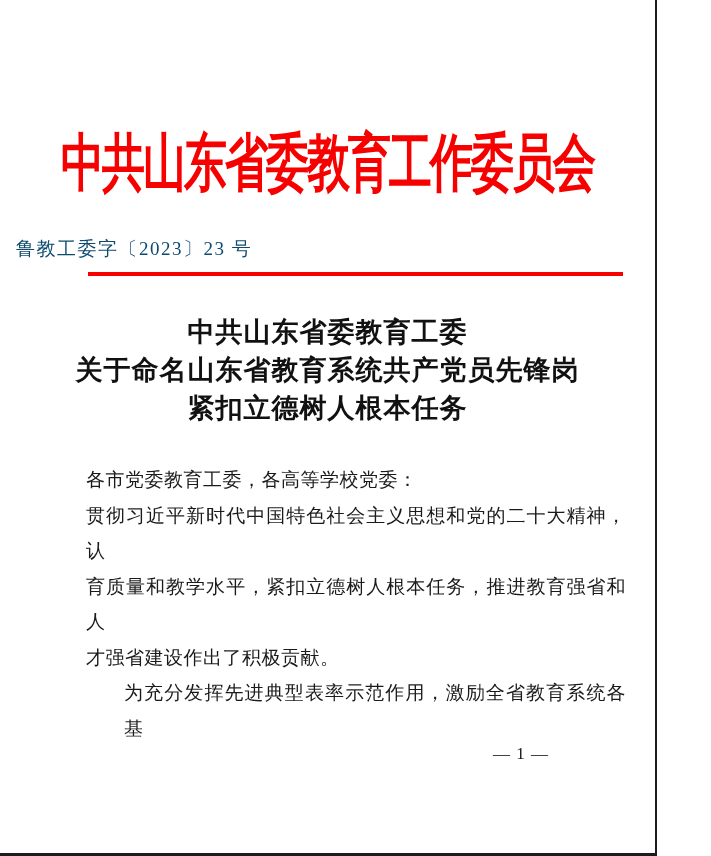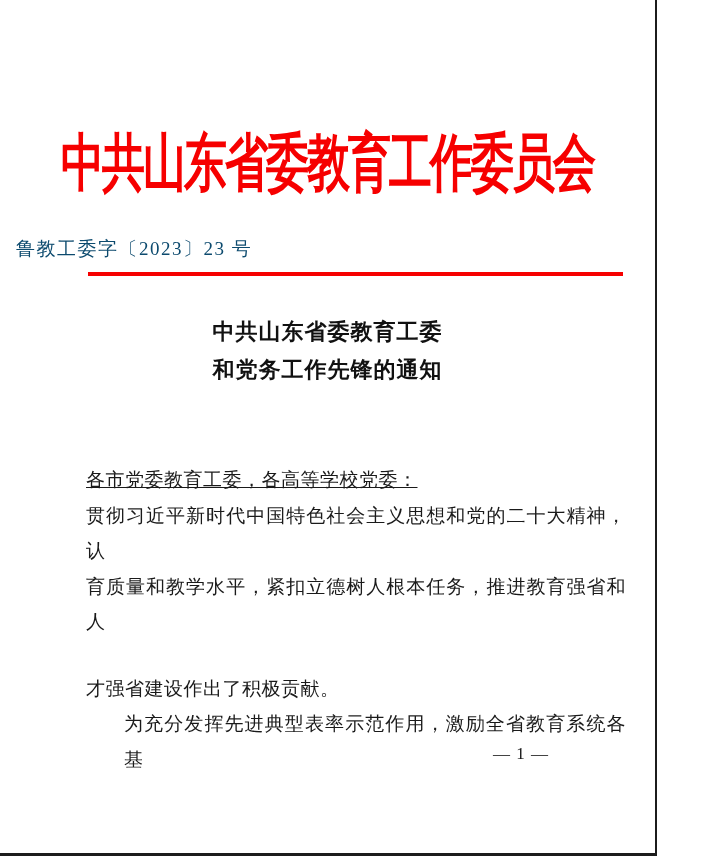--- a/index.html
+++ b/index.html
@@ -53,51 +53,49 @@
     width: 535px;
     height: 4px;
     background: #f60000;
   }
   .doctitle {
     position: absolute;
     top: 313px;
     left: 0;
     width: 100%;
     text-align: center;
-    font-size: 22px;
+    font-size: 27px;
     font-weight: bold;
     line-height: 38px;
     letter-spacing: 1px;
     color: #111111;
   }
   .bodytext {
     position: absolute;
     top: 462px;
     left: 86px;
     width: 540px;
     font-size: 19px;
     line-height: 35.5px;
     letter-spacing: 0.5px;
     color: #1a1a1a;
   }
   .salutation {
     text-align: left;
-    text-decoration: underline;
   }
   .bline {
     text-align: justify;
     text-align-last: justify;
   }
   .bline.indent {
     padding-left: 38px;
   }
   .bline.last {
     text-align: justify;
     text-align-last: left;
-    margin-top: 31px;
   }
   .pagenum {
     position: absolute;
     top: 744px;
     left: 0;
     width: 100%;
     box-sizing: border-box;
     padding-right: 106px;
     text-align: right;
     font-size: 17px;
@@ -113,21 +111,22 @@
   <div class="masthead">
     <span class="masthead-text">中共山东省委教育工作委员会</span>
   </div>
 
   <div class="docnum">鲁教工委字〔2023〕23 号</div>
 
   <div class="redline"></div>
 
   <div class="doctitle">
     <div>中共山东省委教育工委</div>
-    <div>和党务工作先锋的通知</div>
+    <div>关于命名山东省教育系统共产党员先锋岗</div>
+    <div>紧扣立德树人根本任务</div>
   </div>
 
   <div class="bodytext">
     <div class="salutation">各市党委教育工委，各高等学校党委：</div>
     <div id="body-lines">
         <div class="bline">贯彻习近平新时代中国特色社会主义思想和党的二十大精神，认</div>
         <div class="bline">育质量和教学水平，紧扣立德树人根本任务，推进教育强省和人</div>
         <div class="bline last">才强省建设作出了积极贡献。</div>
         <div class="bline indent">为充分发挥先进典型表率示范作用，激励全省教育系统各基</div>
       </div>

